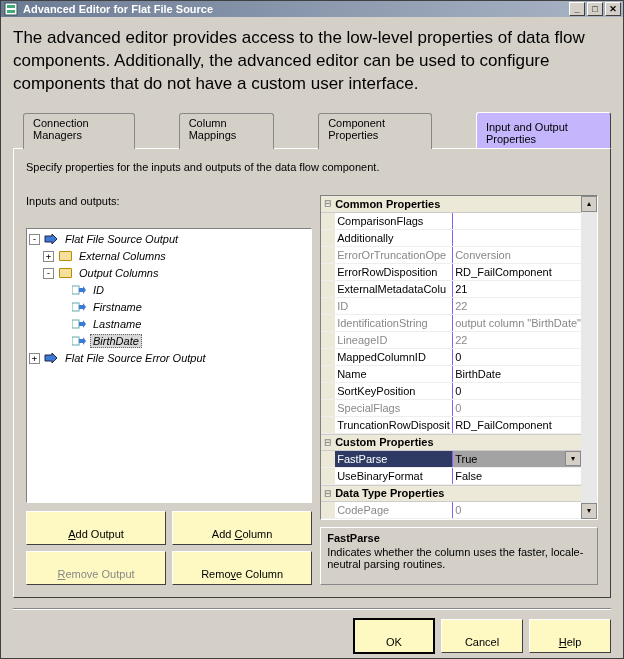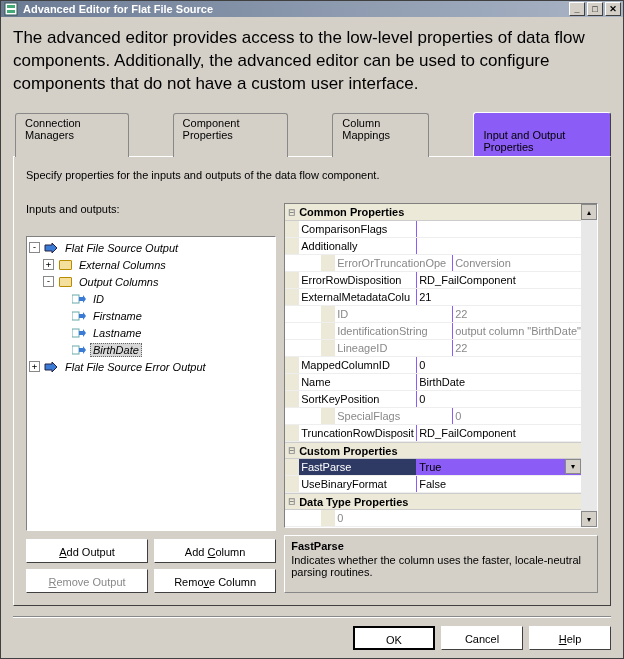--- a/index.html
+++ b/index.html
@@ -65,41 +65,41 @@
   .desc {
     font-size: 17px;
     color: #000;
     margin-bottom: 16px;
     line-height: 1.35;
   }
   .tabs {
     display: flex;
     position: relative;
     z-index: 2;
-    margin-left: 2px;
+    margin-left: 10px;
     gap: 44px;
   }
   .tab {
     padding: 3px 9px;
     background: #d4d0c8;
     border: 1px solid #888;
     border-bottom: none;
     border-top-left-radius: 3px;
     border-top-right-radius: 3px;
     cursor: pointer;
     position: relative;
     top: 1px;
     margin-right: 0;
   }
   .tab.active {
-    background: #8b5cf6;
+    background: #c4b5fd;
     border-color: #fff #404040 #d4d0c8 #fff;
     z-index: 3;
     top: 0;
-    padding-top: 16px;
+    padding-top: 8px;
   }
   .tabpanel {
     flex: 1;
     border: 1px solid #888;
     border-top-color: #fff;
     border-left-color: #fff;
     border-right-color: #404040;
     border-bottom-color: #404040;
     padding: 12px;
     display: flex;
@@ -166,28 +166,28 @@
   .nodelabel { padding: 1px 3px; font-style: italic; }
   .nodelabel.selected { background: #d8d8d8; border: 1px dotted #666; padding: 0 2px; }
   .btns {
     display: grid;
     grid-template-columns: 1fr 1fr;
     gap: 6px;
     margin-top: 8px;
   }
   .btn {
     height: 24px;
-    background: #ffffff;
+    background: #fef9c3;
     border: 1px solid #fff;
     border-right-color: #404040;
     border-bottom-color: #404040;
     cursor: pointer;
     font-family: inherit;
     font-size: 11px;
-    padding: 6px;
+    padding: 16px;
   }
   .btn[disabled] {
     color: #888;
     cursor: default;
   }
   .btn .ul { text-decoration: underline; }
   .rightcol {
     flex: 1;
     display: flex;
     flex-direction: column;
@@ -223,21 +223,21 @@
     font-family: monospace;
     color: #888;
     cursor: pointer;
   }
   .prop-row {
     display: flex;
     height: 17px;
     align-items: center;
     border-bottom: 1px solid #eee;
   }
-  .prop-row.readonly { color: #888; padding-left: 36px; }
+  .prop-row.readonly { color: #888; }
   .prop-gutter {
     width: 14px;
     background: #ece9d8;
     height: 100%;
   }
   .prop-name {
     width: 118px;
     padding-left: 2px;
     overflow: hidden;
     white-space: nowrap;
@@ -254,21 +254,21 @@
     height: 100%;
     display: flex;
     align-items: center;
     position: relative;
   }
   .prop-row.selected .prop-name {
     background: #2f3a64;
     color: #fff;
   }
   .prop-row.selected .prop-val {
-    background: #8b5cf6;
+    background: #a3a3a3;
   }
   .prop-row.selected .dd {
     width: 16px; height: 15px;
     position: absolute;
     right: 0; top: 0;
     background: #d4d0c8;
     border: 1px solid #888;
     display: flex;
     align-items: center;
     justify-content: center;
@@ -338,22 +338,22 @@
       <div class="winbtn">□</div>
       <div class="winbtn">✕</div>
     </div>
   </div>
 
   <div class="body">
     <div class="desc">The advanced editor provides access to the low-level properties of data flow components.  Additionally, the advanced editor can be used to configure components that do not have a custom user interface.</div>
 
     <div class="tabs">
       <div class="tab">Connection Managers</div>
+      <div class="tab">Column Mappings</div>
       <div class="tab">Component Properties</div>
-      <div class="tab">Column Mappings</div>
       <div class="tab active">Input and Output Properties</div>
     </div>
 
     <div class="tabpanel">
       <div class="tabdesc">Specify properties for the inputs and outputs of the data flow component.</div>
 
       <div class="split">
         <div class="leftcol">
           <div class="leftlabel">Inputs and outputs:</div>
           <div class="treeframe">
@@ -549,20 +549,21 @@
                   <div class="prop-name">UseBinaryFormat</div>
                   <div class="prop-val">False</div>
                 </div>
 
               <div class="prop-cat">
                 <span class="catexp">⊟</span>
                 <span>Data Type Properties</span>
               </div>
               <div class="prop-row readonly">
                   <div class="prop-gutter"></div>
+                  <div class="prop-name">CodePage</div>
                   <div class="prop-val">0</div>
                 </div>
             </div>
             <div class="vscroll">
               <div class="sbtn">▴</div>
               <div class="thumb"></div>
               <div class="sbtn">▾</div>
             </div>
           </div>
 

